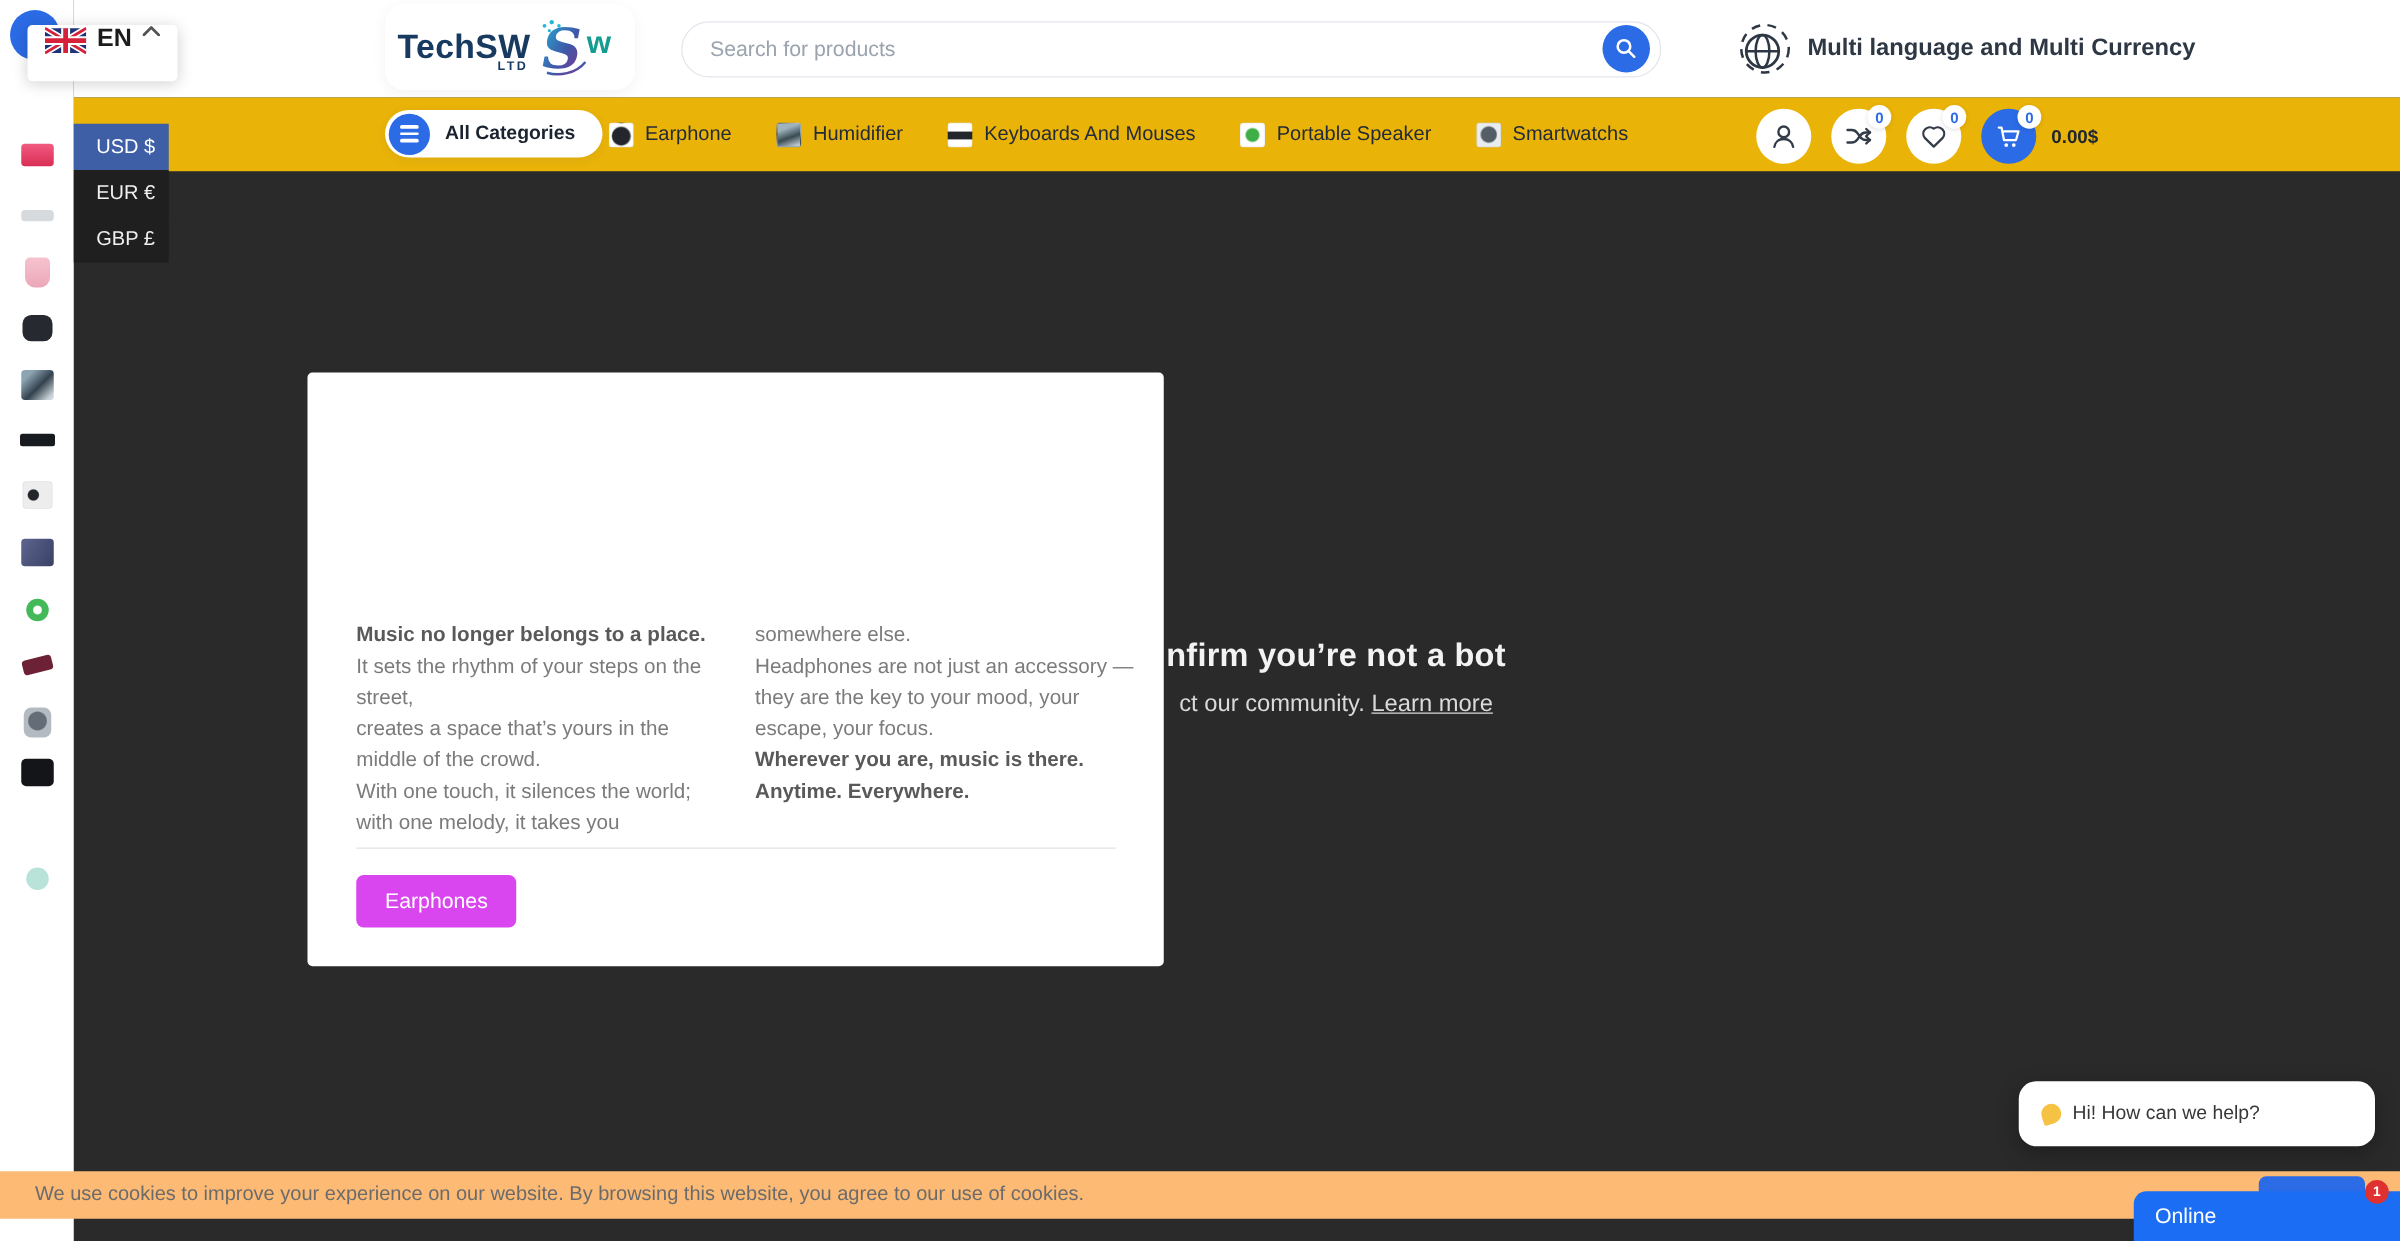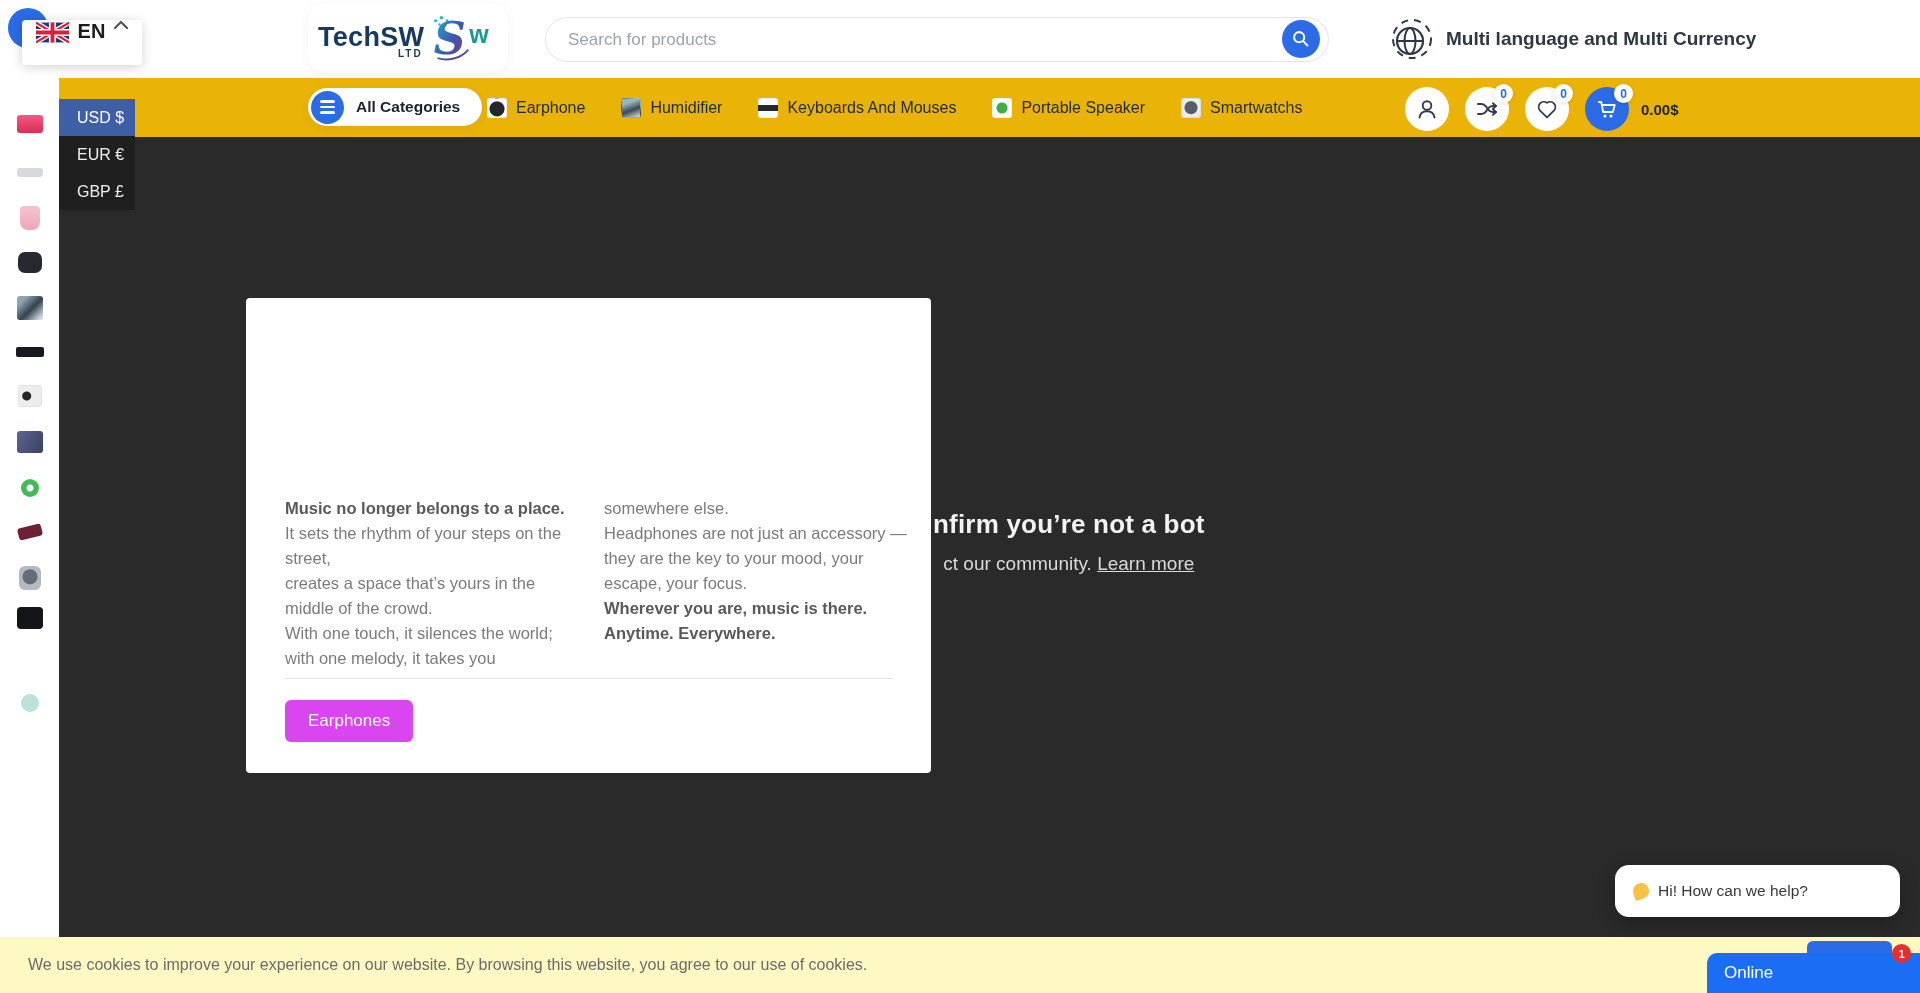--- a/index.html
+++ b/index.html
@@ -101,21 +101,21 @@
           color:#2e2e2e; letter-spacing:-0.5px; }
   .hero-col { position:absolute; top:198px; font-size:16.5px; line-height:25px; color:#7b7b7b; }
   .hero-col1 { left:39px; width:292px; }
   .hero-col2 { left:358px; width:312px; }
   .seg.b { font-weight:bold; color:#595959; }
   .hero-divider { position:absolute; left:39px; top:380px; width:608px; height:1px; background:#e3e3e3; }
   .hero-btn { position:absolute; left:39px; top:402px; background:#d946ef; color:#fff; border:none; border-radius:6px;
           padding:11px 23px; font-size:17px; font-family:"Liberation Sans",sans-serif; cursor:pointer; }
 
   
-  .cookie-bar { position:absolute; left:0; top:937px; width:1920px; height:56px; background:#fef9c3; z-index:50;
+  .cookie-bar { position:absolute; left:0; top:937px; width:1920px; height:38px; background:#fdba74; z-index:50;
           display:flex; align-items:center; padding-left:28px; }
   .cookie-text { font-size:16px; color:#6b6b6b; }
   .cookie-accept { position:absolute; left:1807px; top:941px; width:85px; height:42px; background:#2b6be6;
           border:none; border-radius:6px; z-index:51; cursor:pointer; }
 
   
   .chat-bubble { position:absolute; left:1615px; top:865px; width:285px; height:52px; background:#fff;
           border-radius:14px; box-shadow:0 5px 18px rgba(0,0,0,.3); display:flex; align-items:center;
           padding:0 18px; gap:9px; z-index:60; cursor:pointer; }
   .wave { width:16px; height:16px; background:#f6c244; border-radius:50% 50% 50% 12%; transform:rotate(-18deg); flex:none; }

